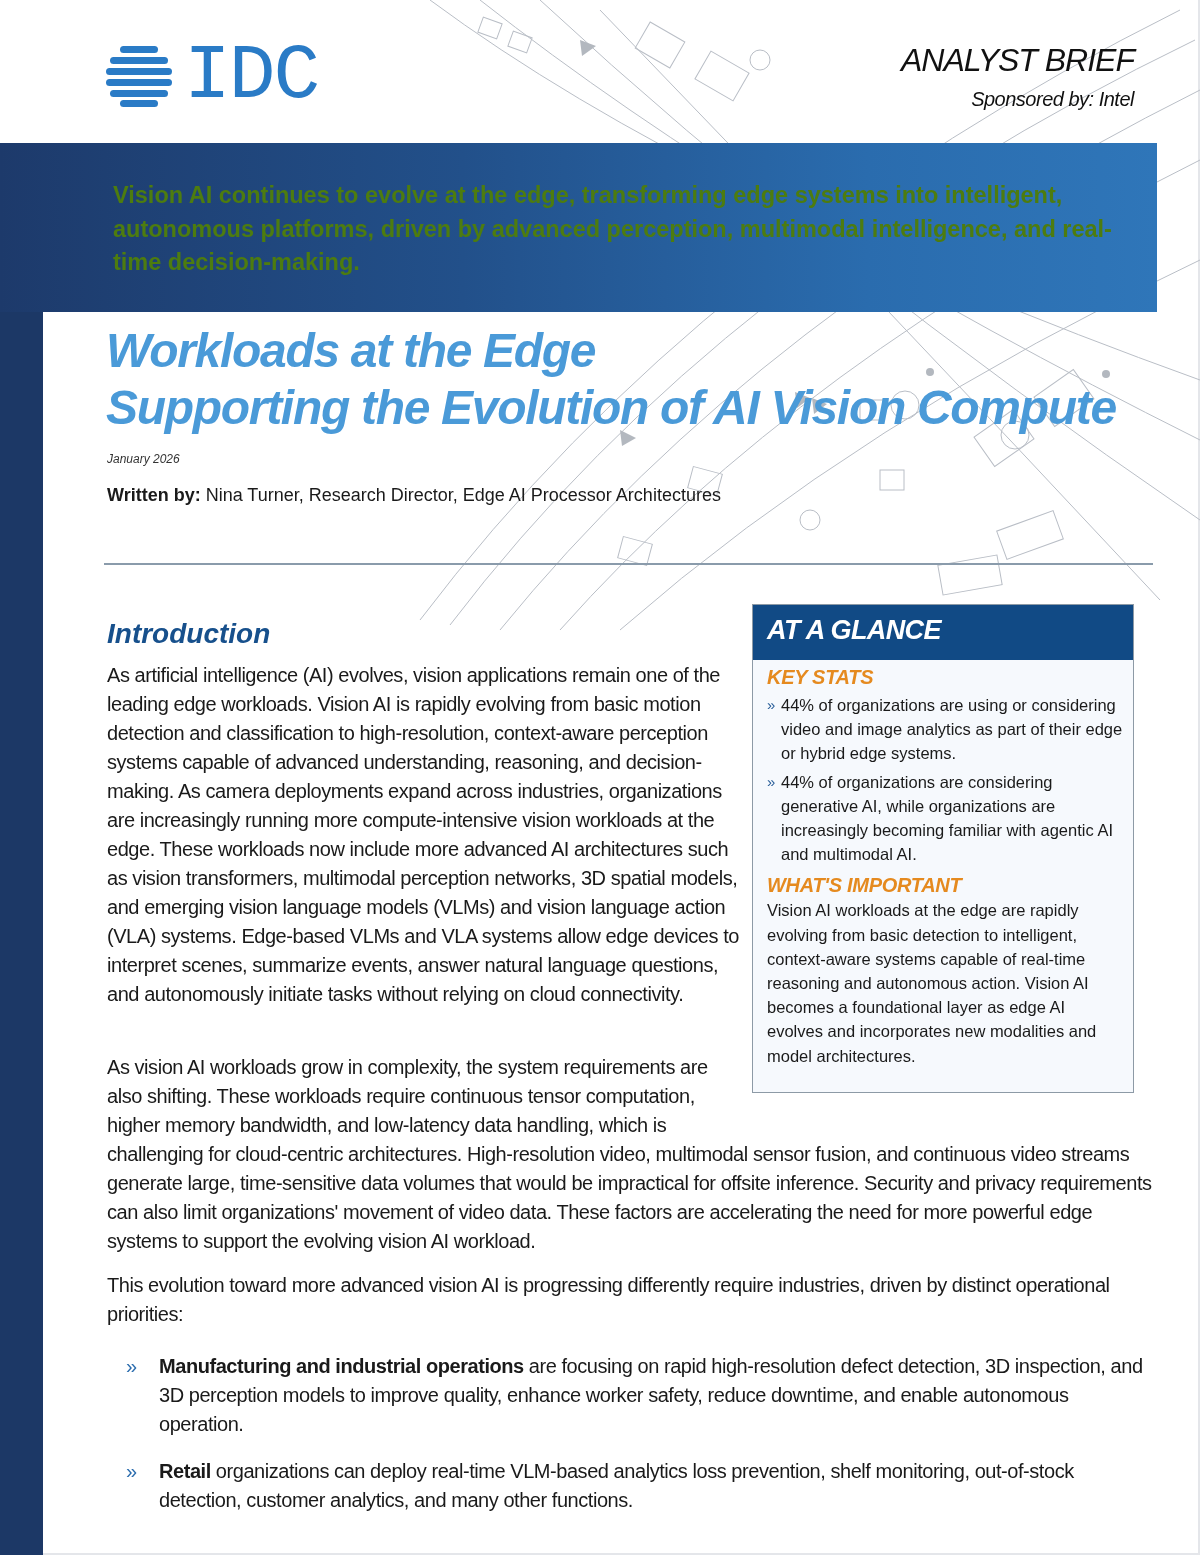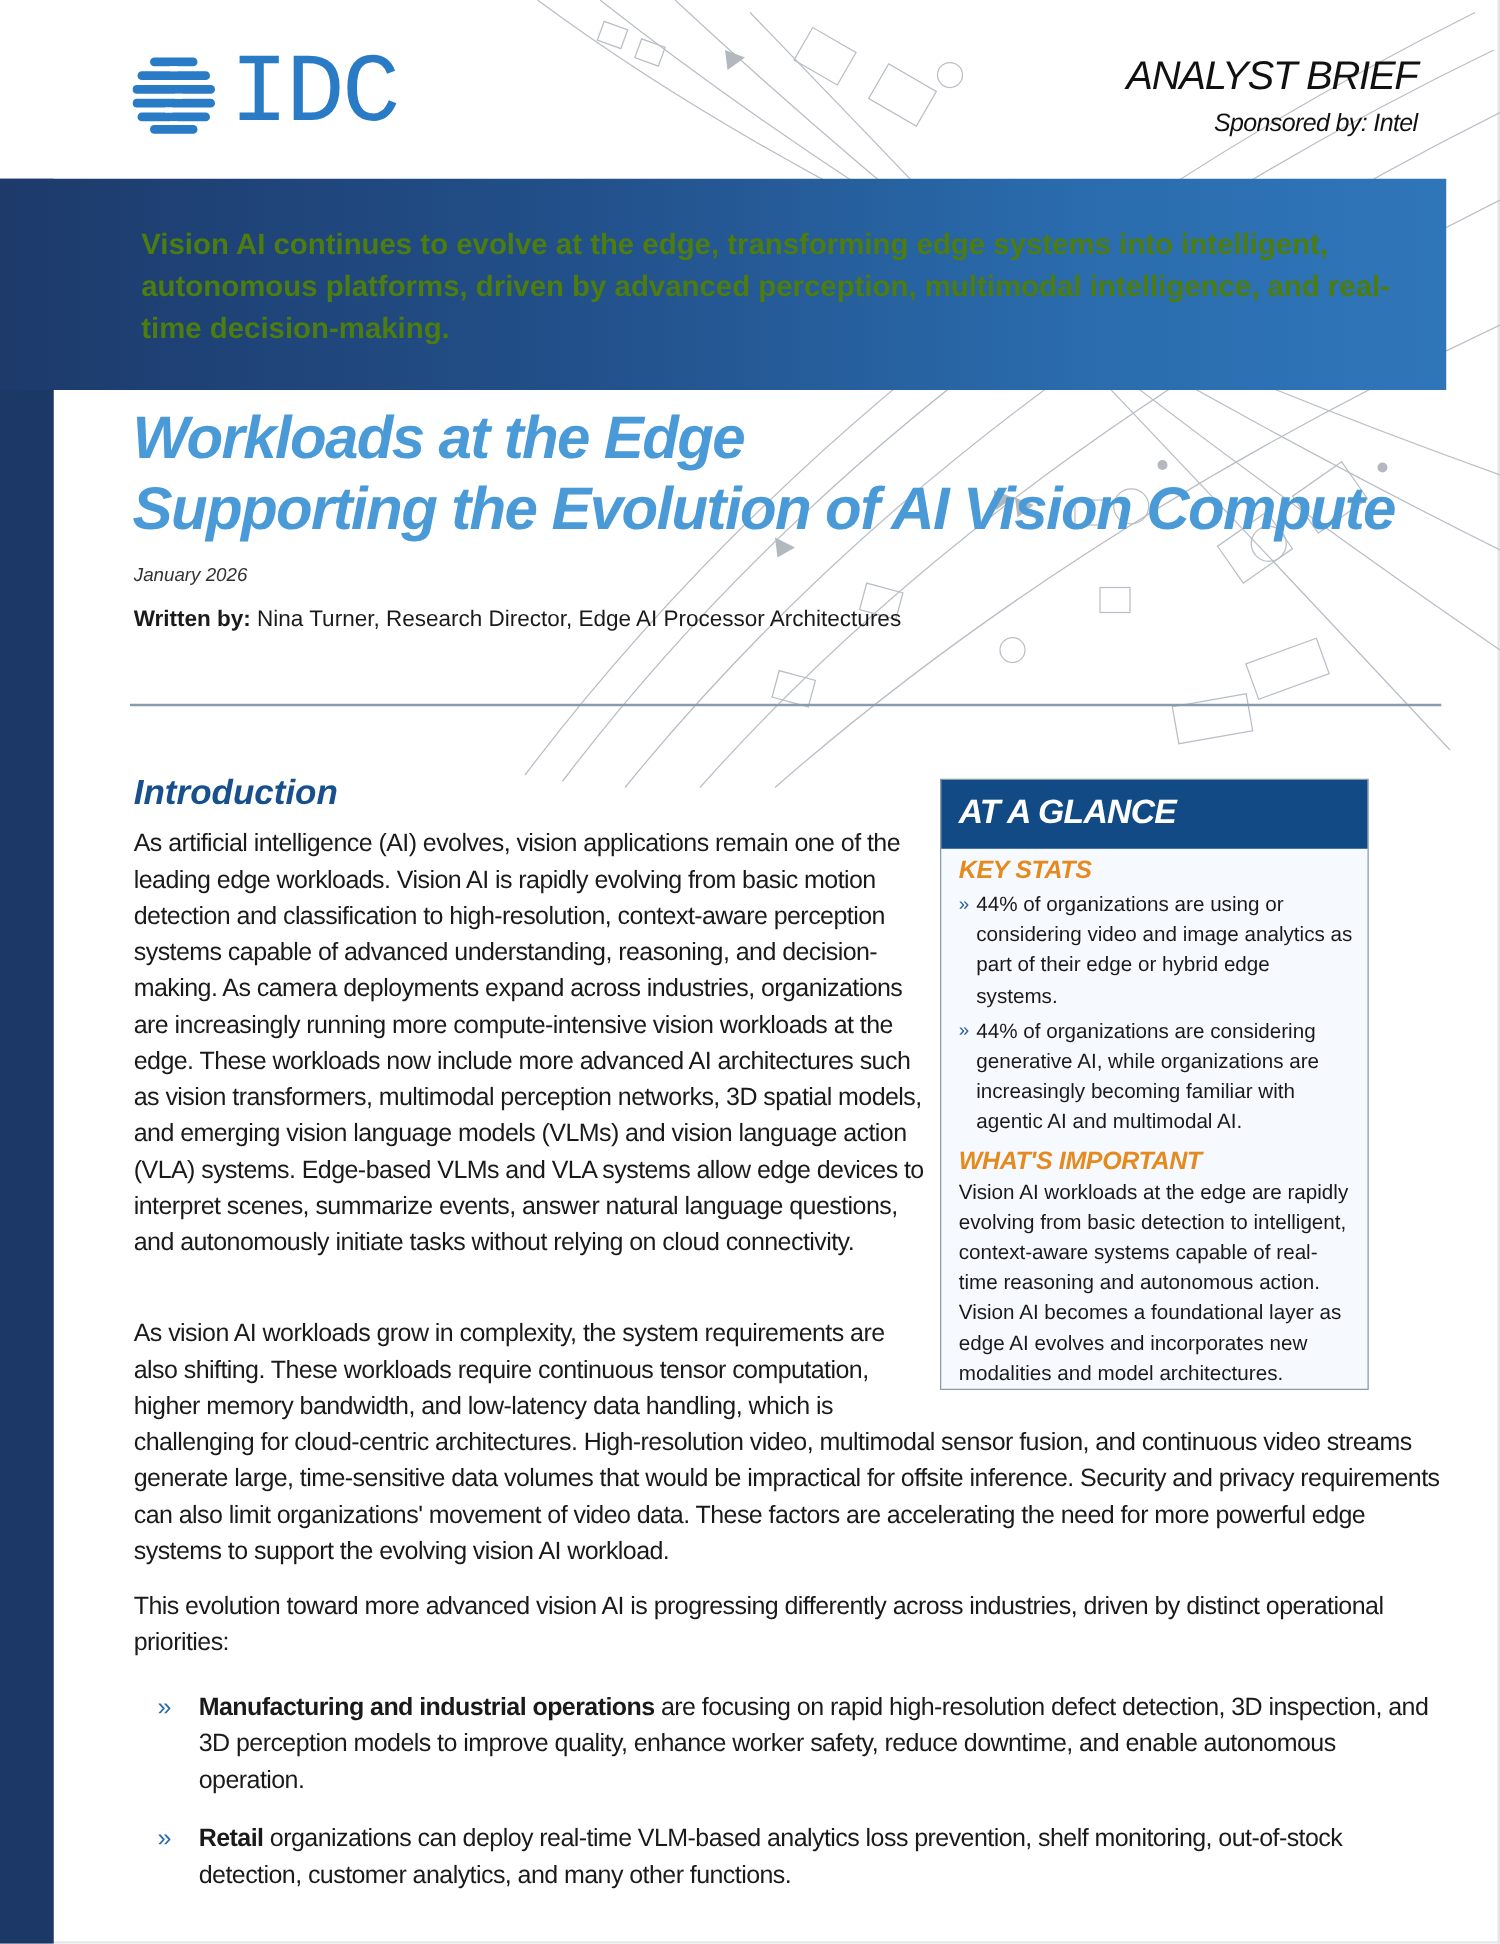--- a/index.html
+++ b/index.html
@@ -22,42 +22,42 @@
   .doc-type { position: absolute; right: 66px; top: 42px; font-size: 32px; font-weight: 400; font-style: italic; color: #111; letter-spacing: -1px; }
   .sponsor { position: absolute; right: 66px; top: 88px; font-size: 20px; font-style: italic; color: #111; letter-spacing: -0.5px; }
 
   
   .banner { position: absolute; left: 0; top: 143px; width: 1157px; height: 169px;
             background: linear-gradient(90deg, #1d3a6b 0%, #22508a 40%, #2a6cae 75%, #2f76b9 100%); }
   .banner-text { position: absolute; left: 113px; top: 179px; width: 1000px; font-size: 23.5px; font-weight: 700; color: #4d7c0f; line-height: 33.5px; }
 
   
   .title { position: absolute; left: 106px; top: 322px; width: 1080px; font-size: 48px; font-weight: 700; font-style: italic; color: #4a9ad8; line-height: 57px; letter-spacing: -1.3px; }
-  .date { position: absolute; left: 107px; top: 452px; font-size: 15px; font-style: italic; color: #333; }
+  .date { position: absolute; left: 107px; top: 452px; font-size: 12px; font-style: italic; color: #333; }
   .byline { position: absolute; left: 107px; top: 485px; font-size: 18px; color: #1a1a1a; }
   .byline b { font-weight: 700; margin-top: 20px; }
   .divider { position: absolute; left: 104px; top: 563px; width: 1049px; height: 2px; background: #8a9bab; }
 
   
   .section-title { position: absolute; left: 107px; top: 618px; font-size: 28px; font-weight: 700; font-style: italic; color: #17508c; }
   .para { position: absolute; font-size: 20px; line-height: 29px; color: #1a1a1a; letter-spacing: -0.45px; }
   .p1 { left: 107px; top: 661px; width: 634px; }
   .p2 { left: 107px; top: 1053px; width: 1045px; }
   .p3 { left: 107px; top: 1271px; width: 1045px; }
 
   .wrap-float { float: right; width: 420px; height: 60px; }
 
   
   .bullets { position: absolute; left: 107px; top: 1352px; width: 1050px; list-style: none; }
   .bullets li { position: relative; padding-left: 52px; font-size: 20px; line-height: 29px; letter-spacing: -0.45px; margin-bottom: 18px; }
   .bullets .chev { position: absolute; left: 19px; top: 0; color: #2a6cae; font-size: 20px; }
   .bullets b { font-weight: 700; }
 
   
-  .glance { position: absolute; left: 752px; top: 623px; width: 343px; height: 489px; border: 1.5px solid #8d9aa6; background: #f6f9fd; }
+  .glance { position: absolute; left: 752px; top: 604px; width: 382px; height: 489px; border: 1.5px solid #8d9aa6; background: #f6f9fd; }
   .glance-head { height: 55px; background: #114a85; color: #fff; font-size: 27px; font-weight: 700; font-style: italic; padding: 10px 0 0 14px; letter-spacing: -0.6px; }
   .glance-sub { font-size: 20px; font-weight: 700; font-style: italic; color: #e58a1f; padding-left: 14px; letter-spacing: -0.3px; }
   .glance-sub.ks { margin-top: 6px; }
   .glance-sub.wi { margin-top: 8px; }
   .glance-list { list-style: none; padding: 4px 10px 0 14px; }
   .glance-list li { position: relative; padding-left: 14px; font-size: 16.5px; line-height: 24.2px; color: #1a1a1a; margin-bottom: 4px; }
   .glance-list .chev { position: absolute; left: 0; top: 0; color: #2a5f9a; font-size: 15px; }
   .glance-body { padding: 1px 10px 0 14px; font-size: 16.5px; line-height: 24.2px; color: #1a1a1a; }
 </style>
 </head>
@@ -136,21 +136,21 @@
   <div>Workloads at the Edge</div>
   <div>Supporting the Evolution of AI Vision Compute</div>
 </div>
 <div class="date">January 2026</div>
 <div class="byline"><b>Written by:</b><span> Nina Turner, Research Director, Edge AI Processor Architectures</span></div>
 <div class="divider"></div>
 
 <div class="section-title">Introduction</div>
 <p class="para p1">As artificial intelligence (AI) evolves, vision applications remain one of the leading edge workloads. Vision AI is rapidly evolving from basic motion detection and classification to high-resolution, context-aware perception systems capable of advanced understanding, reasoning, and decision-making. As camera deployments expand across industries, organizations are increasingly running more compute-intensive vision workloads at the edge. These workloads now include more advanced AI architectures such as vision transformers, multimodal perception networks, 3D spatial models, and emerging vision language models (VLMs) and vision language action (VLA) systems. Edge-based VLMs and VLA systems allow edge devices to interpret scenes, summarize events, answer natural language questions, and autonomously initiate tasks without relying on cloud connectivity.</p>
 <p class="para p2"><span class="wrap-float"></span><span>As vision AI workloads grow in complexity, the system requirements are also shifting. These workloads require continuous tensor computation, higher memory bandwidth, and low-latency data handling, which is challenging for cloud-centric architectures. High-resolution video, multimodal sensor fusion, and continuous video streams generate large, time-sensitive data volumes that would be impractical for offsite inference. Security and privacy requirements can also limit organizations' movement of video data. These factors are accelerating the need for more powerful edge systems to support the evolving vision AI workload.</span></p>
-<p class="para p3">This evolution toward more advanced vision AI is progressing differently across industries, driven by distinct operational priorities:</p>
+<p class="para p3">This evolution toward more advanced vision AI is progressing differently require industries, driven by distinct operational priorities:</p>
 
 <ul class="bullets">
   <li>
     <span class="chev">»</span>
     <b>Manufacturing and industrial operations</b><span> are focusing on rapid high-resolution defect detection, 3D inspection, and 3D perception models to improve quality, enhance worker safety, reduce downtime, and enable autonomous operation.</span>
   </li>
   <li>
     <span class="chev">»</span>
     <b>Retail</b><span> organizations can deploy real-time VLM-based analytics loss prevention, shelf monitoring, out-of-stock detection, customer analytics, and many other functions.</span>
   </li>

